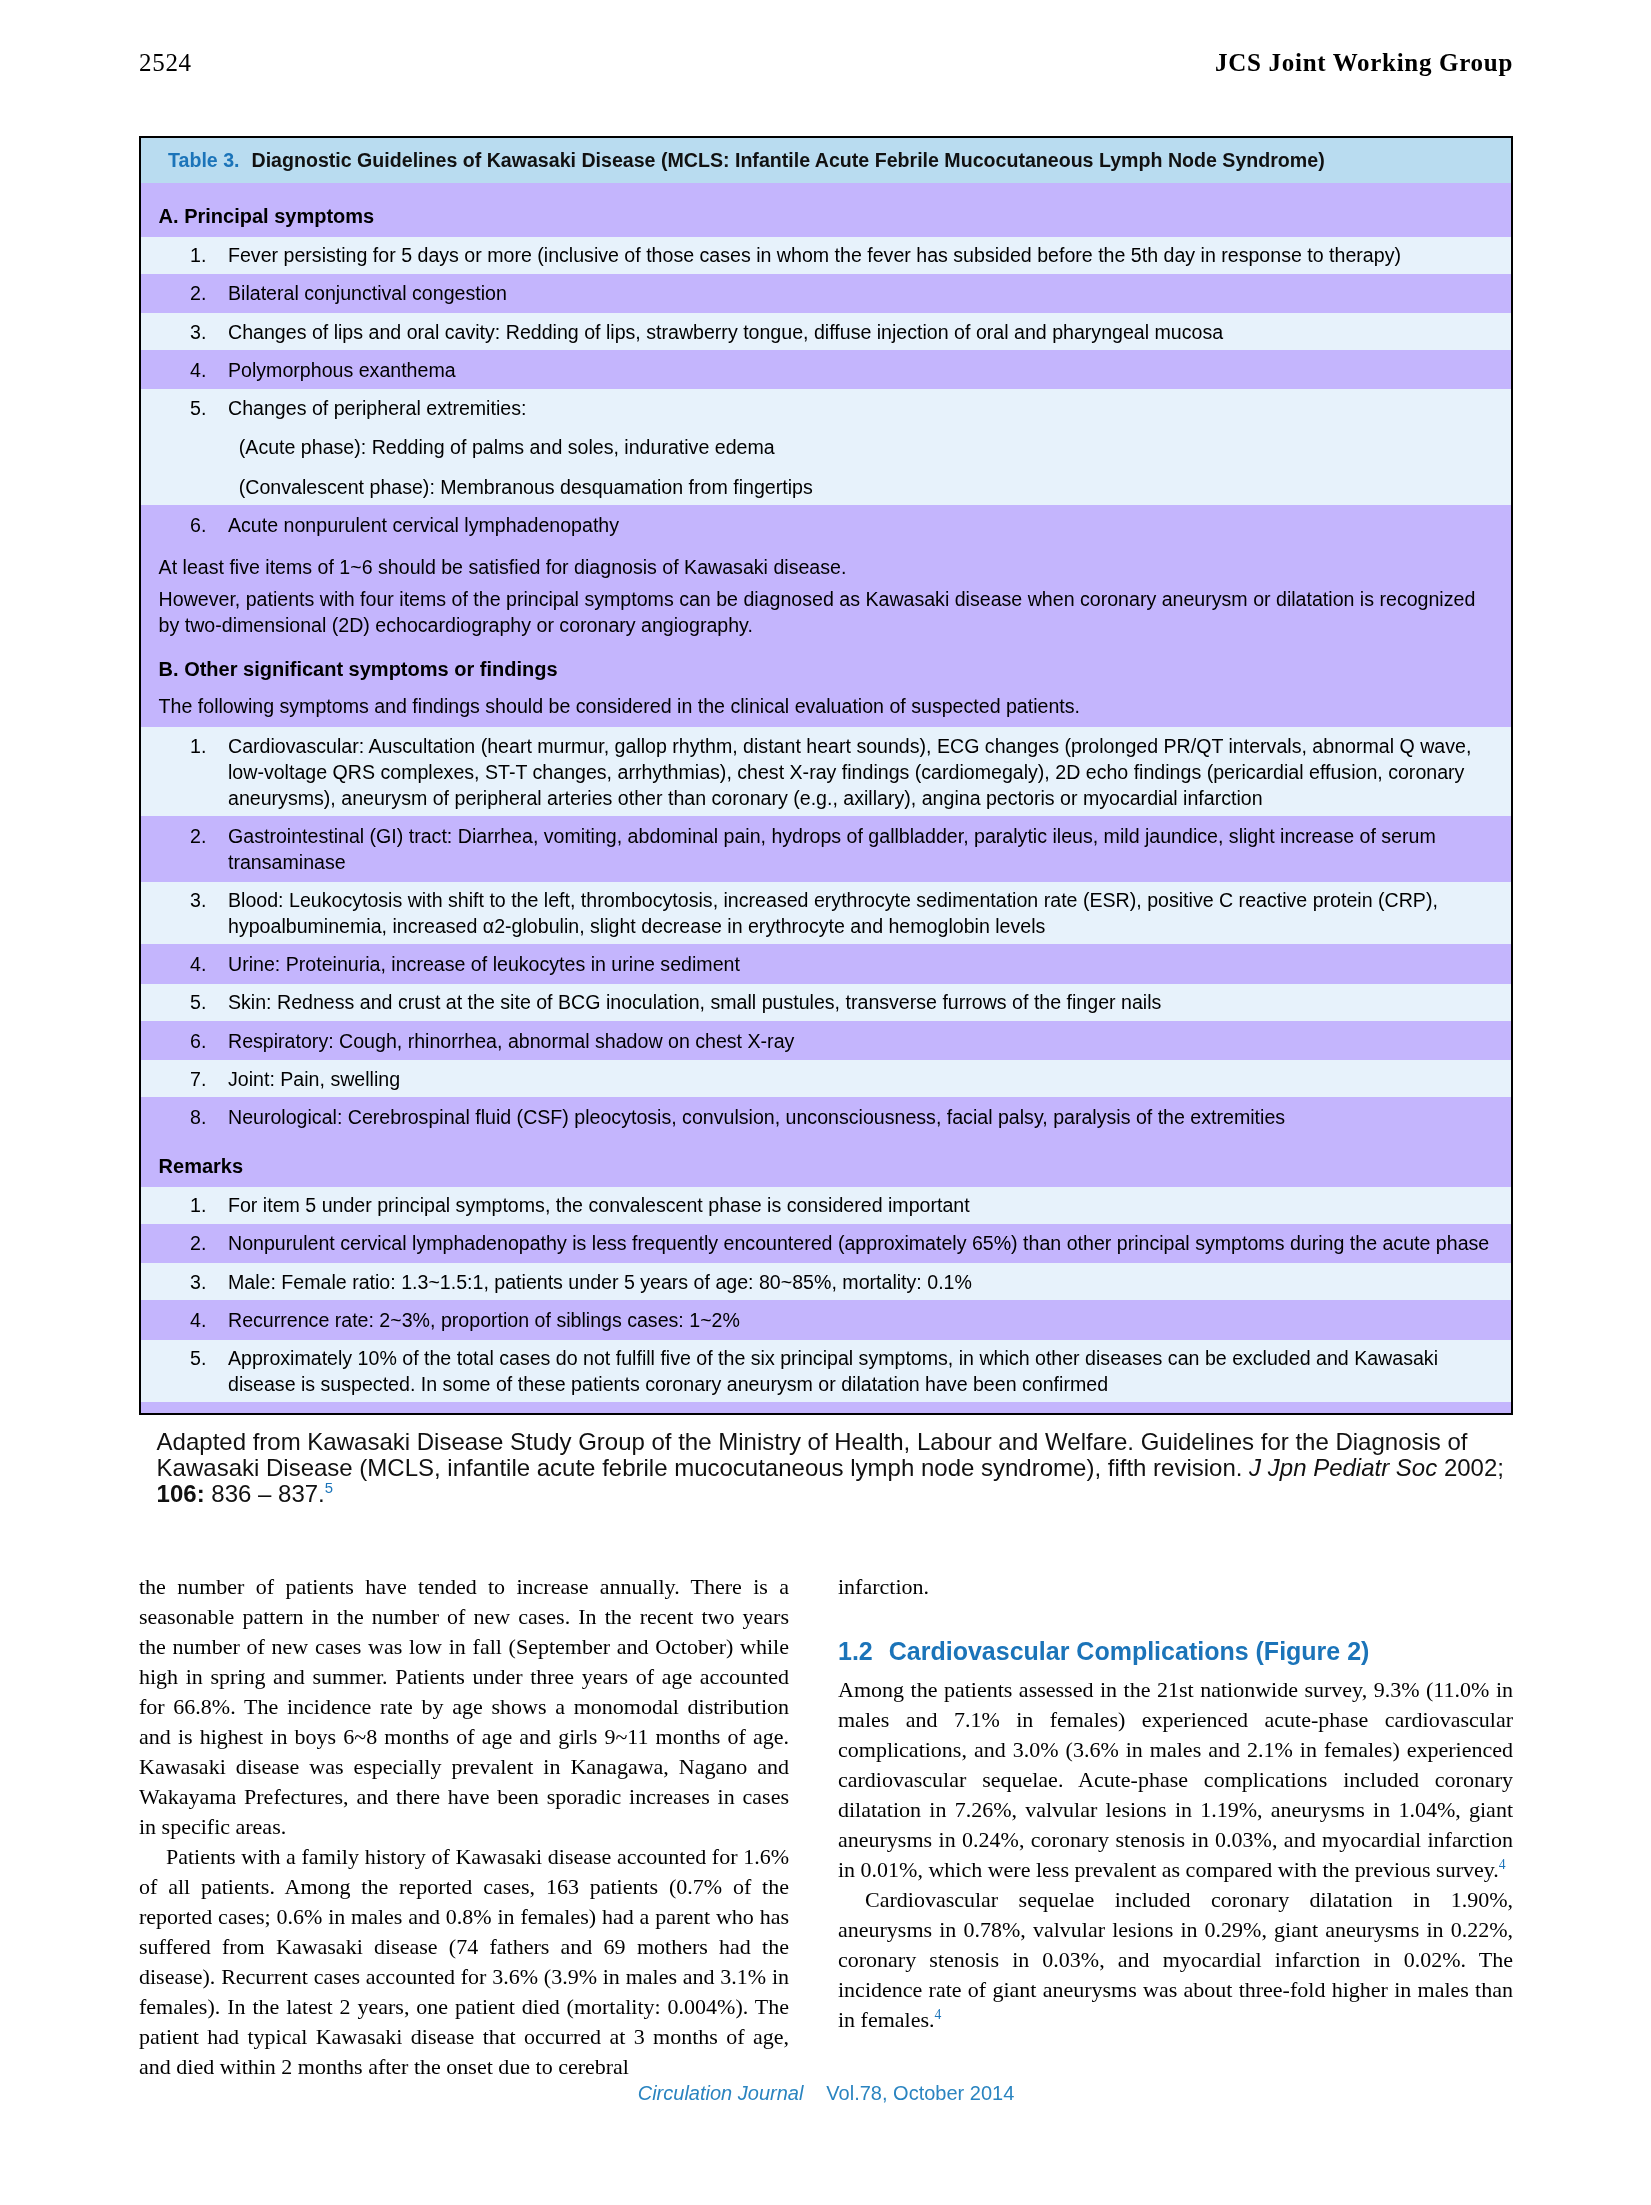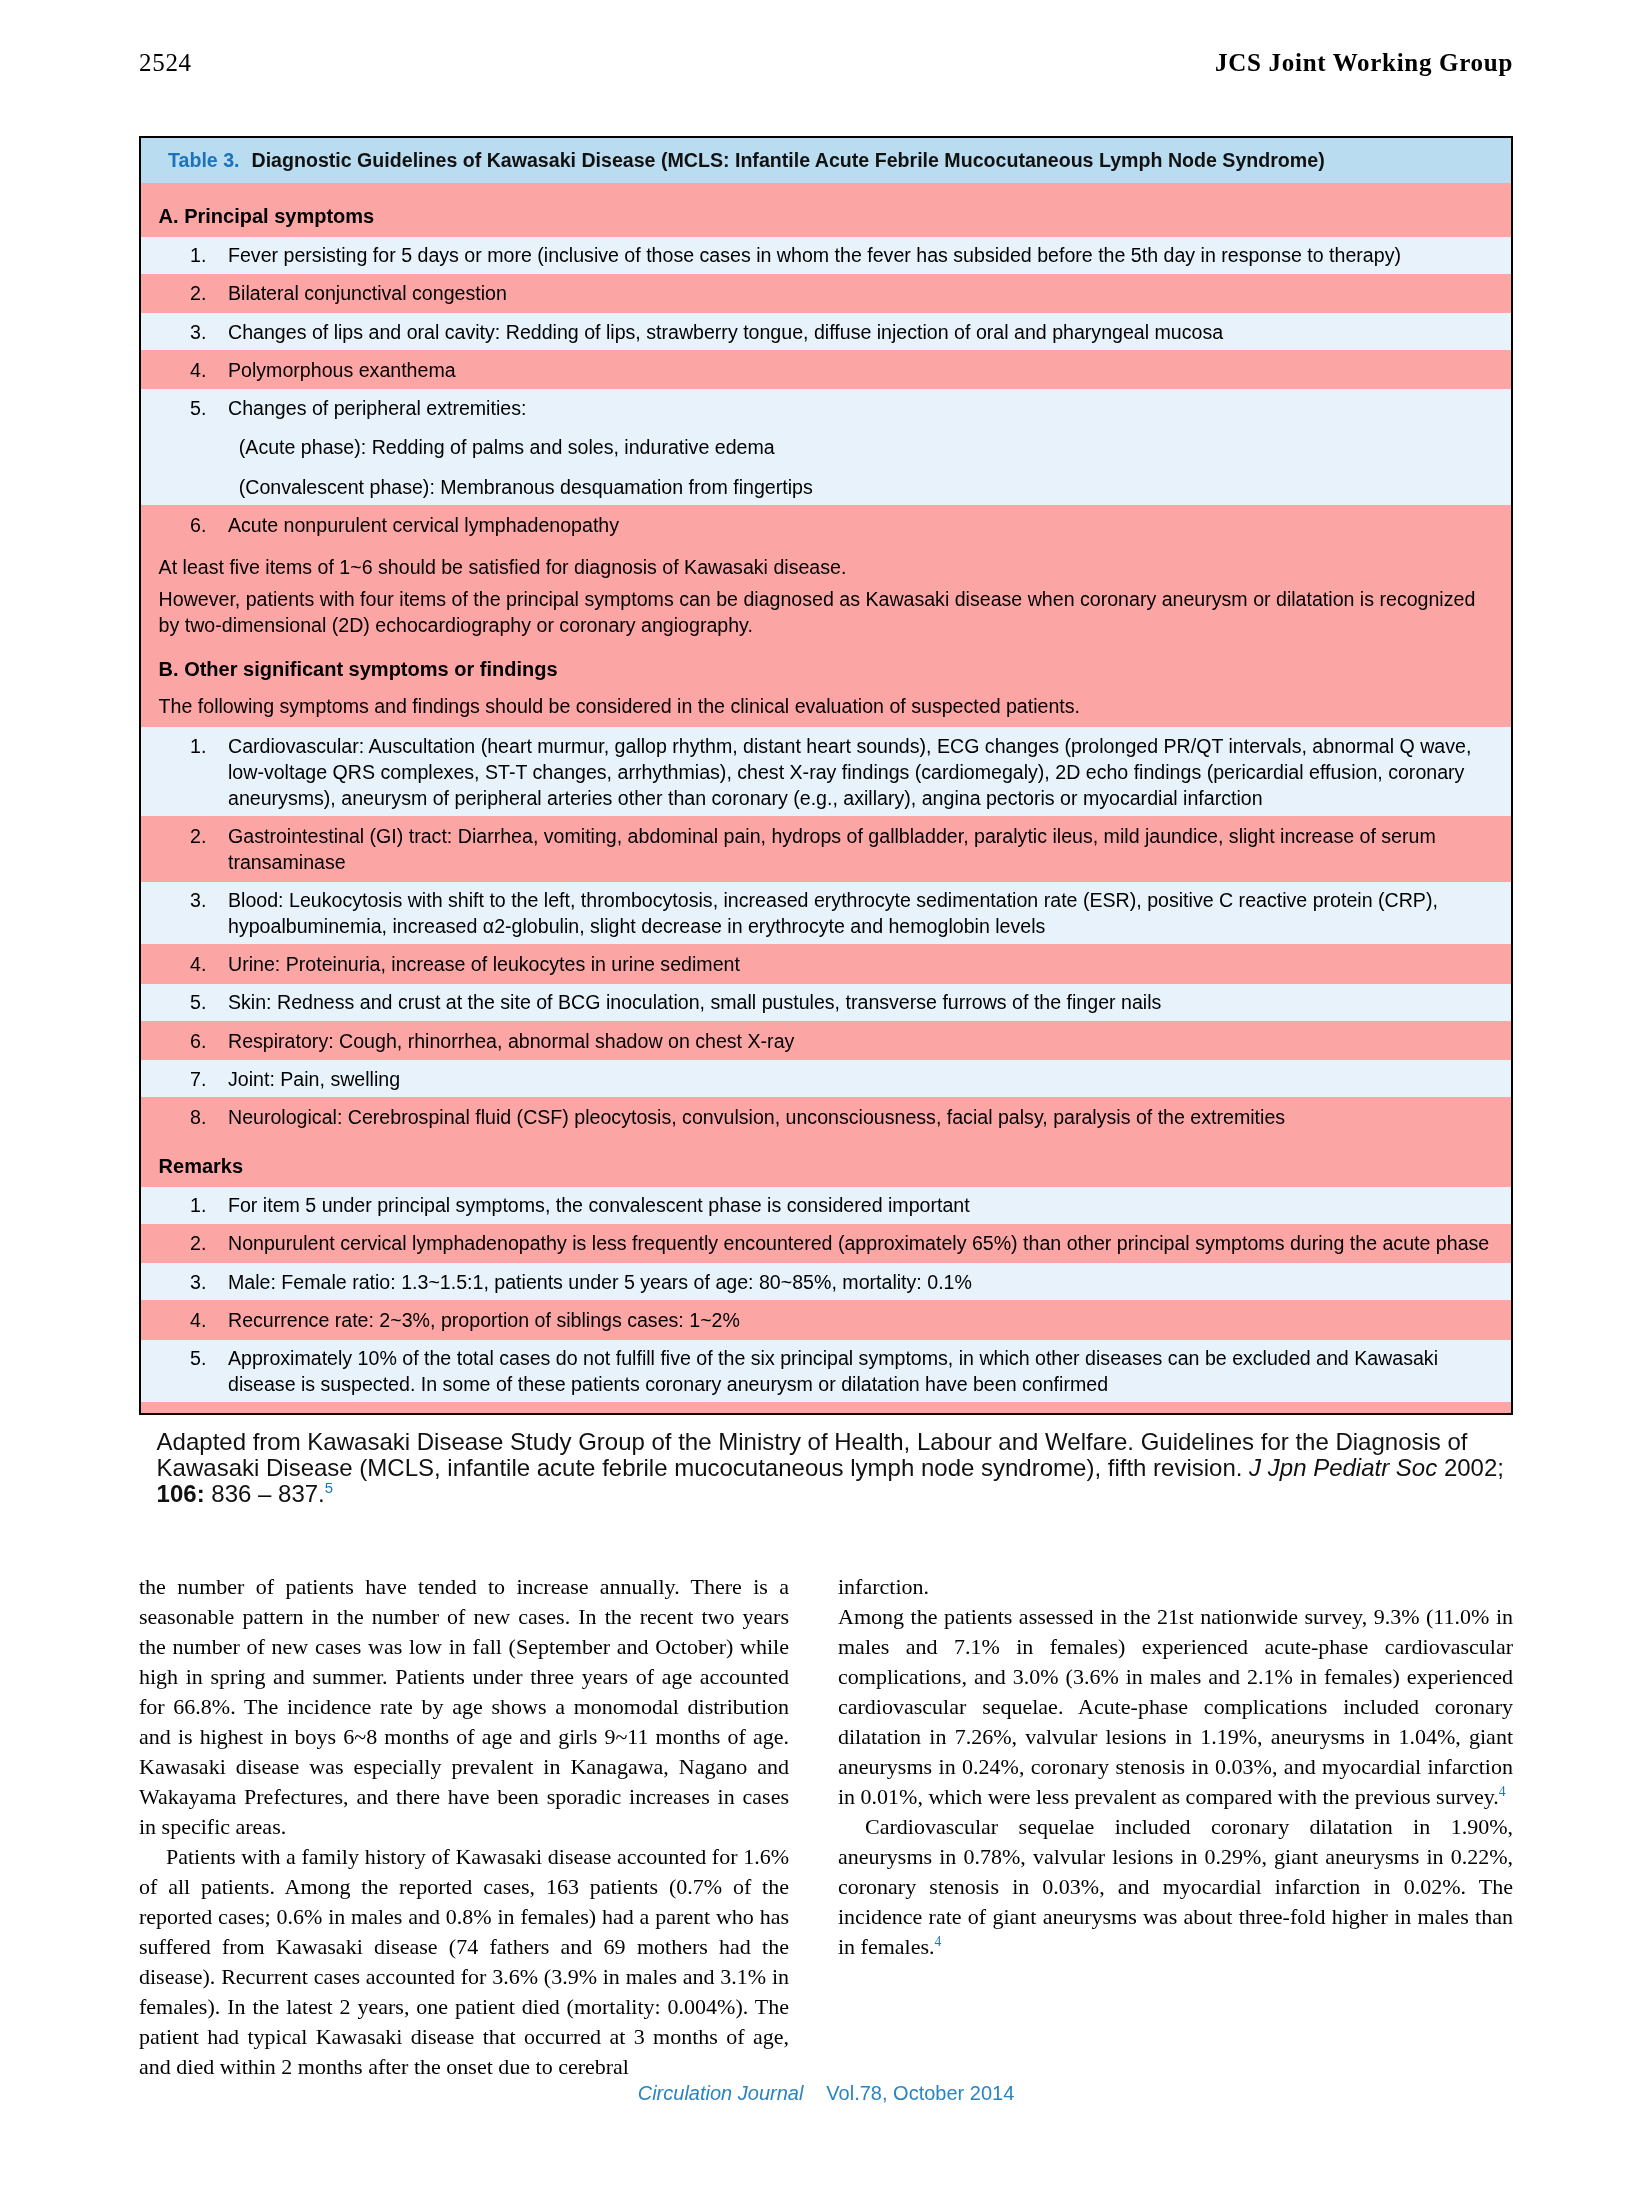--- a/index.html
+++ b/index.html
@@ -32,21 +32,21 @@
   .running-head{font-weight:bold;letter-spacing:0.7px;}
   .header-rule{
     margin-top:17.6px;height:4px;background:var(--rule-blue);
   }
   
   .t3{
     margin-top:41px;
     border:2.7px solid #000;
     font-family:"Liberation Sans", sans-serif;
     font-size:19.6px;line-height:26px;
-    background:#fca5a5;
+    background:#c4b5fd;
   }
   .t3-header{
     background:var(--table-header-bg);
     padding:9.5px 17.6px 9.5px 27px;
     font-weight:bold;
   }
   .t3-label{color:var(--accent-blue);margin-right:12px;}
   .t3-title{color:#111;}
   .t3-body{padding:4px 0 9.5px 0;}
   .t3-intro{
@@ -243,20 +243,21 @@
     <span>Adapted from Kawasaki Disease Study Group of the Ministry of Health, Labour and Welfare. Guidelines for the Diagnosis of Kawasaki Disease (MCLS, infantile acute febrile mucocutaneous lymph node syndrome), fifth revision. </span><span class="fn-italic">J Jpn Pediatr Soc</span><span> 2002; </span><span class="fn-bold">106:</span><span> 836 – 837.</span><sup class="ref">5</sup>
   </div>
 
   <div class="columns">
     <div class="col-left">
       <p class="para">the number of patients have tended to increase annually. There is a seasonable pattern in the number of new cases. In the recent two years the number of new cases was low in fall (September and October) while high in spring and summer. Patients under three years of age accounted for 66.8%. The incidence rate by age shows a monomodal distribution and is highest in boys 6~8 months of age and girls 9~11 months of age. Kawasaki disease was especially prevalent in Kanagawa, Nagano and Wakayama Prefectures, and there have been sporadic increases in cases in specific areas.</p>
       <p class="para indent">Patients with a family history of Kawasaki disease accounted for 1.6% of all patients. Among the reported cases, 163 patients (0.7% of the reported cases; 0.6% in males and 0.8% in females) had a parent who has suffered from Kawasaki disease (74 fathers and 69 mothers had the disease). Recurrent cases accounted for 3.6% (3.9% in males and 3.1% in females). In the latest 2 years, one patient died (mortality: 0.004%). The patient had typical Kawasaki disease that occurred at 3 months of age, and died within 2 months after the onset due to cerebral</p>
     </div>
     <div class="col-right">
       <p class="para">infarction.</p>
+      <h2 class="sec12-heading"><span class="sec12-num">1.2</span><span>Cardiovascular Complications (Figure 2)</span></h2>
       <p class="para"><span>Among the patients assessed in the 21st nationwide survey, 9.3% (11.0% in males and 7.1% in females) experienced acute-phase cardiovascular complications, and 3.0% (3.6% in males and 2.1% in females) experienced cardiovascular sequelae. Acute-phase complications included coronary dilatation in 7.26%, valvular lesions in 1.19%, aneurysms in 1.04%, giant aneurysms in 0.24%, coronary stenosis in 0.03%, and myocardial infarction in 0.01%, which were less prevalent as compared with the previous survey.</span><sup class="ref">4</sup></p>
       <p class="para indent"><span>Cardiovascular sequelae included coronary dilatation in 1.90%, aneurysms in 0.78%, valvular lesions in 0.29%, giant aneurysms in 0.22%, coronary stenosis in 0.03%, and myocardial infarction in 0.02%. The incidence rate of giant aneurysms was about three-fold higher in males than in females.</span><sup class="ref">4</sup></p>
     </div>
   </div>
 
   <div class="page-footer">
     <span class="footer-journal">Circulation Journal</span><span>Vol.78, October 2014</span>
   </div>
 
 </div>

